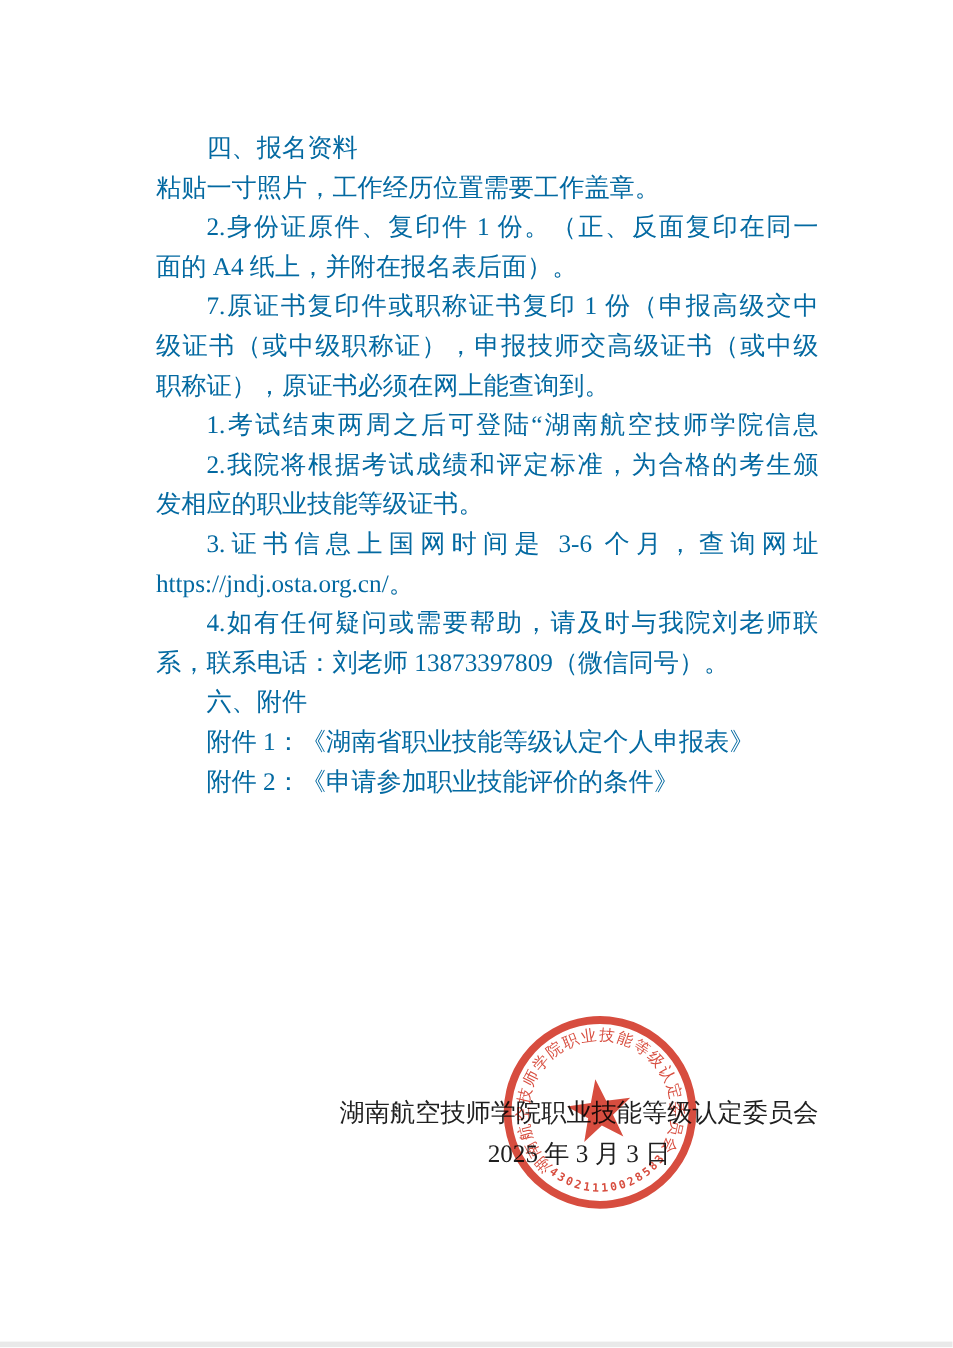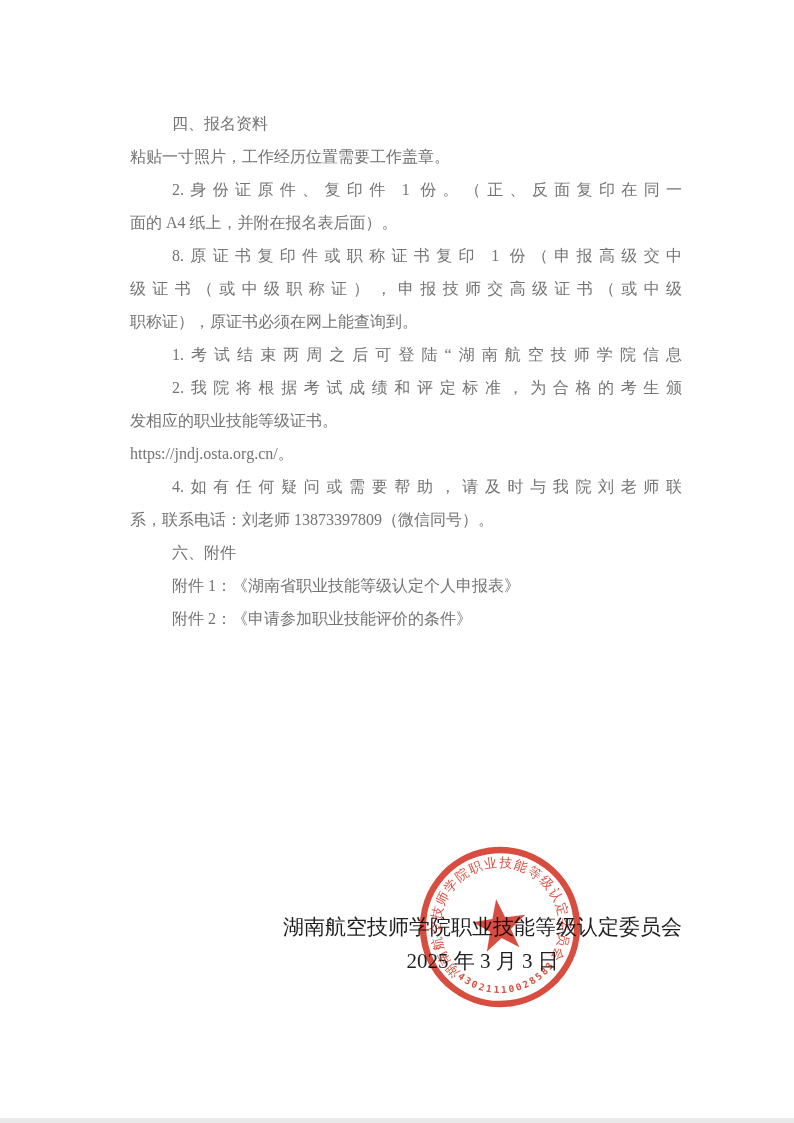--- a/index.html
+++ b/index.html
@@ -8,23 +8,23 @@
     width:794px;height:1123px;
     background:#ffffff;
     overflow:hidden;
     font-family:"Liberation Serif","DejaVu Serif",serif;
     color:#1f1f1f;
   }
   .body-text{
     position:absolute;
     left:130px;top:107px;
     width:552px;
-    font-size:16px;
+    font-size:21px;
     line-height:33px;
-    color:#737373;
+    color:#0369a1;
   }
   .ln{width:100%;white-space:nowrap;}
   .ln.ind{text-indent:42px;}
   .ln.fill{
     white-space:normal;
     text-align:justify;
     text-align-last:justify;
   }
   .signature{
     position:absolute;
@@ -54,26 +54,27 @@
 </head>
 <body>
 
 <div class="page">
 
   <div class="body-text">
     <div class="ln ind">四、报名资料</div>
     <div class="ln">粘贴一寸照片，工作经历位置需要工作盖章。</div>
     <div class="ln ind fill">2.身份证原件、复印件 1 份。（正、反面复印在同一</div>
     <div class="ln">面的 A4 纸上，并附在报名表后面）。</div>
-    <div class="ln ind fill">8.原证书复印件或职称证书复印 1 份（申报高级交中</div>
+    <div class="ln ind fill">7.原证书复印件或职称证书复印 1 份（申报高级交中</div>
     <div class="ln fill">级证书（或中级职称证），申报技师交高级证书（或中级</div>
     <div class="ln">职称证），原证书必须在网上能查询到。</div>
     <div class="ln ind fill">1.考试结束两周之后可登陆“湖南航空技师学院信息</div>
     <div class="ln ind fill">2.我院将根据考试成绩和评定标准，为合格的考生颁</div>
     <div class="ln">发相应的职业技能等级证书。</div>
+    <div class="ln ind fill">3.证书信息上国网时间是 3-6 个月，查询网址</div>
     <div class="ln">https://jndj.osta.org.cn/。</div>
     <div class="ln ind fill">4.如有任何疑问或需要帮助，请及时与我院刘老师联</div>
     <div class="ln">系，联系电话：刘老师 13873397809（微信同号）。</div>
     <div class="ln ind">六、附件</div>
     <div class="ln ind">附件 1：《湖南省职业技能等级认定个人申报表》</div>
     <div class="ln ind">附件 2：《申请参加职业技能评价的条件》</div>
   </div>
 
   <div class="signature">
     <div>湖南航空技师学院职业技能等级认定委员会</div>

